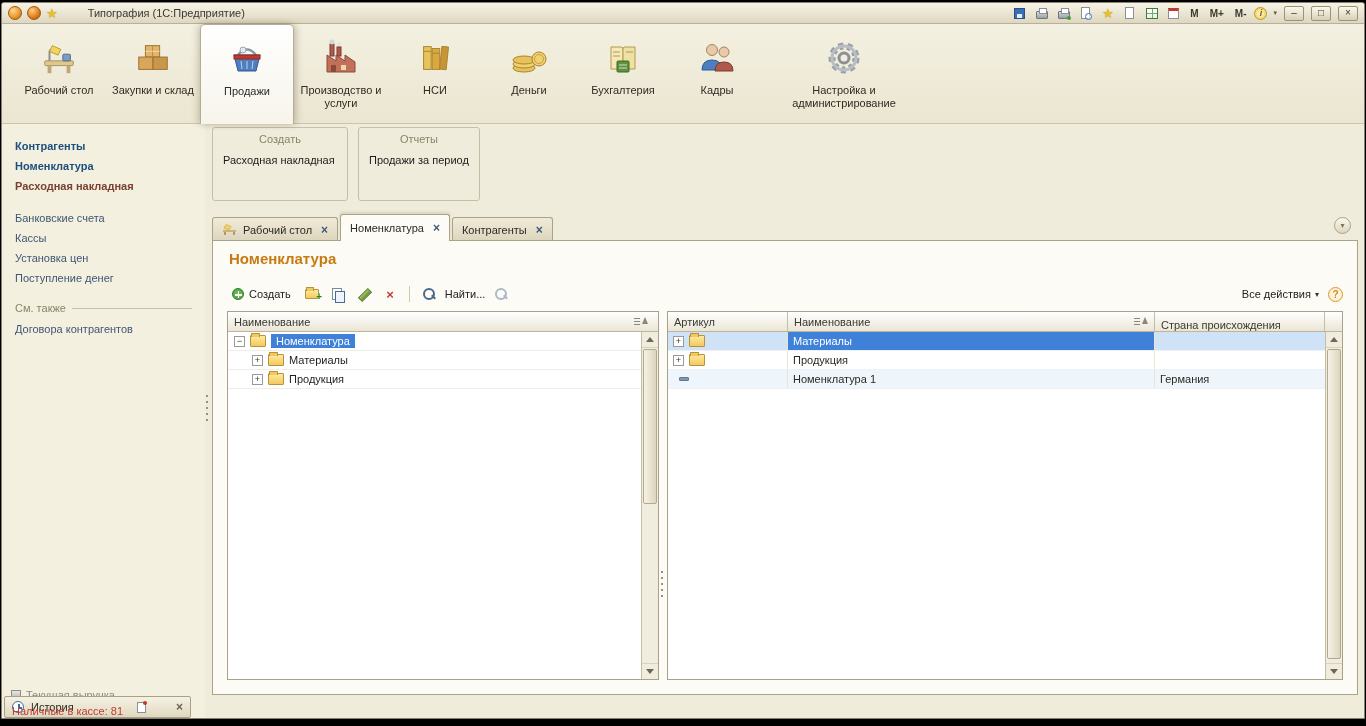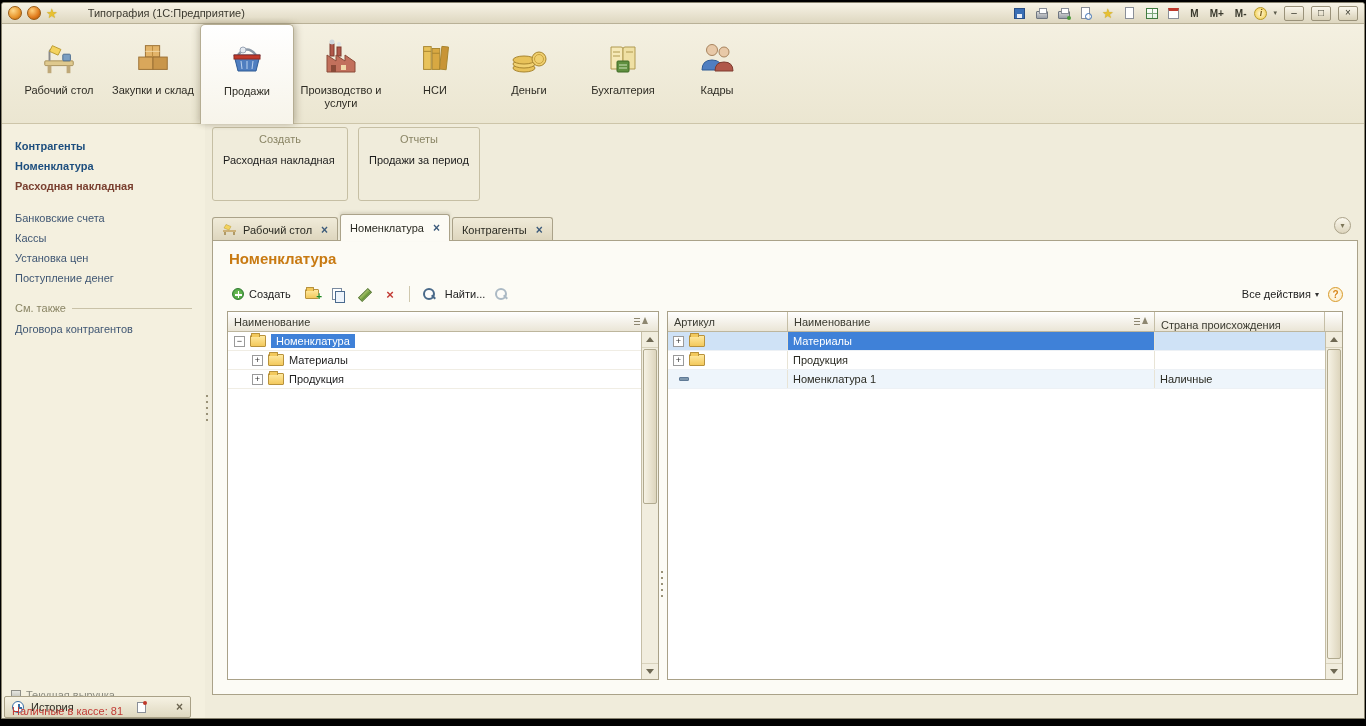--- a/index.html
+++ b/index.html
@@ -352,20 +352,30 @@
           <svg viewBox="0 0 40 40" width="40" height="40">
             <circle cx="15" cy="12" r="5.5" fill="#e8c9a8" stroke="#a8845e"></circle>
             <path d="M5 32 q0 -10 10 -10 q10 0 10 10 z" fill="#4f7ec0" stroke="#2e5a94"></path>
             <circle cx="27" cy="14" r="5" fill="#e8c9a8" stroke="#a8845e"></circle>
             <path d="M18 33 q0 -9 9 -9 q9 0 9 9 z" fill="#b0584a" stroke="#7e3a2e"></path>
           </svg>
         </div>
         <div class="section-label">Кадры</div>
       </div>
 
+      <div class="section wide">
+        <div class="section-icon">
+          <svg viewBox="0 0 40 40" width="40" height="40">
+            <circle cx="20" cy="20" r="12" fill="none" stroke="#9aa0a6" stroke-width="7" stroke-dasharray="4.5 4"></circle>
+            <circle cx="20" cy="20" r="12" fill="none" stroke="#b8bec4" stroke-width="3"></circle>
+            <circle cx="20" cy="20" r="5" fill="#f2eedd" stroke="#8a9096" stroke-width="3"></circle>
+          </svg>
+        </div>
+        <div class="section-label">Настройка и администрирование</div>
+      </div>
 
     </div>
   </div>
 
   <div class="sidebar">
     <div class="nav">
       <div class="nav-item bold">Контрагенты</div>
       <div class="nav-item bold">Номенклатура</div>
       <div class="nav-item maroon">Расходная накладная</div>
       <div class="nav-gap"></div>
@@ -524,21 +534,21 @@
         </div>
         <div class="grid-row alt">
           <span class="gcell c-art">
             <i class="item-mark"></i>
             <span></span>
           </span>
           <span class="gcell c-name">
             <span>Номенклатура 1</span>
           </span>
           <span class="gcell c-country">
-            <span>Наличные</span>
+            <span>Германия</span>
           </span>
         </div>
       </div>
       <div class="vscroll">
         <span class="scroll-btn up">
             <i class="tri-up"></i>
           </span>
         <span class="scroll-thumb thumb-grid"></span>
         <span class="scroll-btn down">
             <i class="tri-down"></i>

